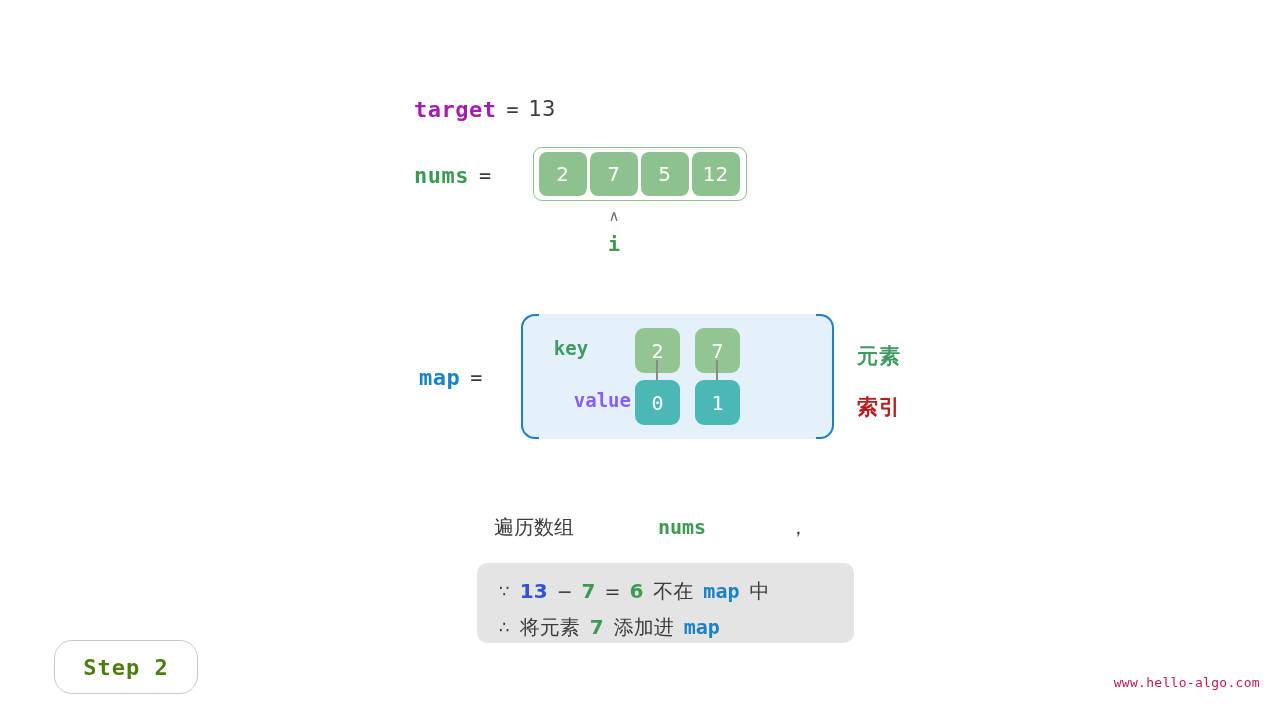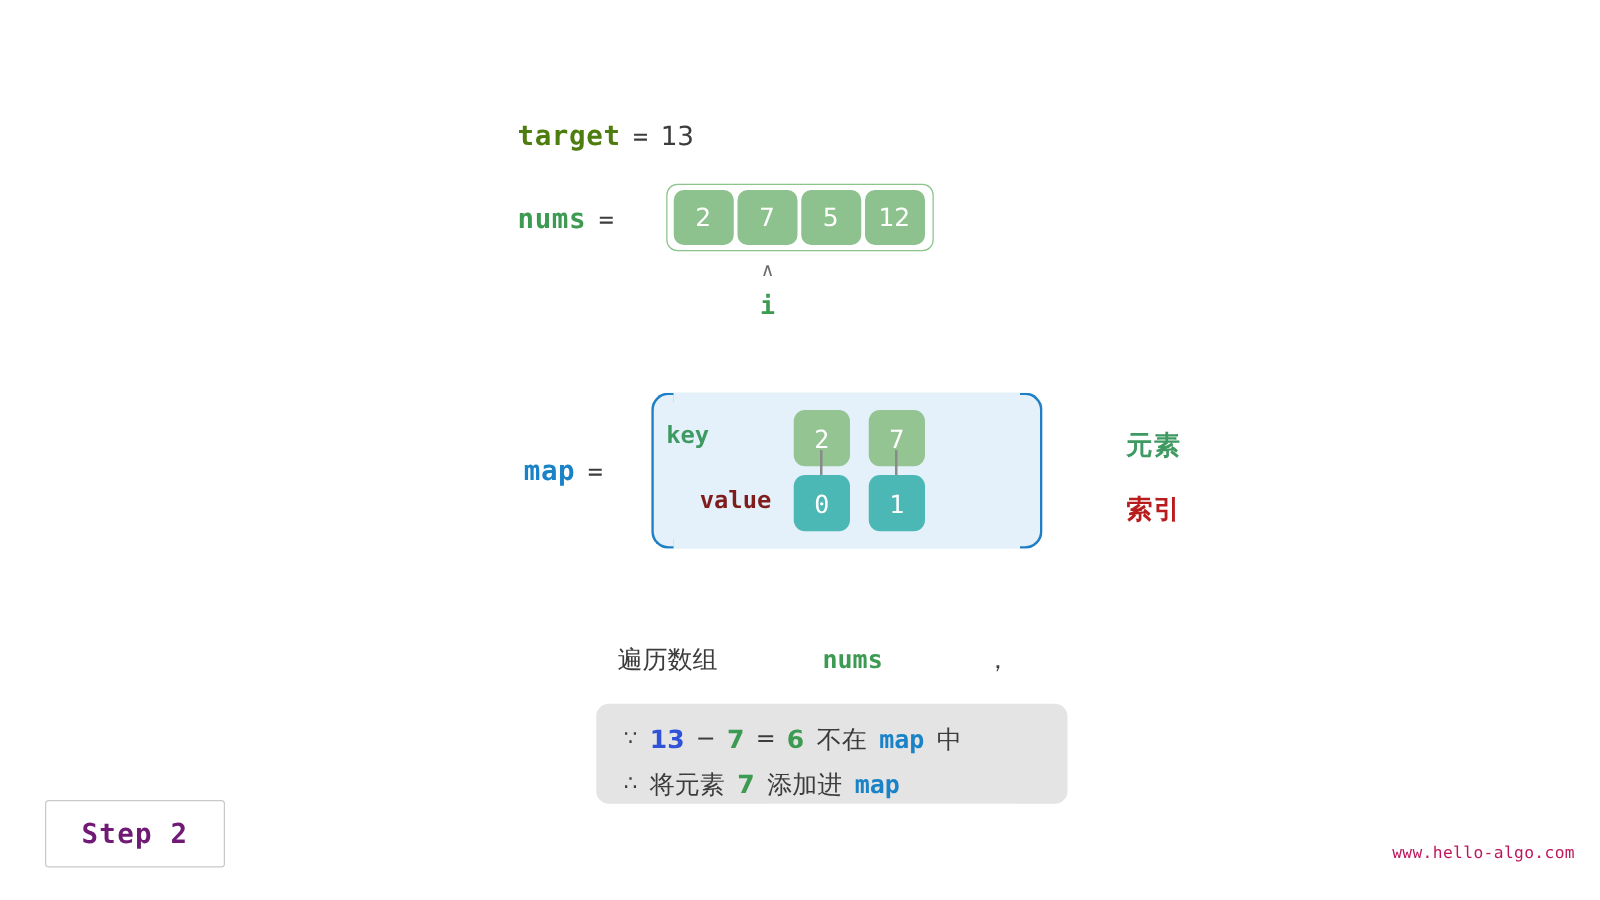--- a/index.html
+++ b/index.html
@@ -23,21 +23,21 @@
     top: 92px;
     height: 34px;
     display: flex;
     align-items: center;
     white-space: pre;
   }
   .var-target {
     font-family: "DejaVu Sans Mono", monospace;
     font-weight: bold;
     font-size: 22px;
-    color: #4d7c0f;
+    color: #a21caf;
     letter-spacing: 0.5px;
   }
   .eq {
     font-family: "DejaVu Sans Mono", monospace;
     font-size: 20px;
     color: #3c3c3c;
     margin: 0 10px;
   }
   .plain-num {
     font-family: "DejaVu Sans", sans-serif;
@@ -165,21 +165,21 @@
   .map-rowlabel {
     position: absolute;
     font-family: "DejaVu Sans Mono", monospace;
     font-weight: bold;
     font-size: 19px;
     right: 0;
     width: 120px;
     text-align: right;
   }
   #map-key-label   { top: 23px;  color: #3f9a62; }
-  #map-value-label { top: 75px;  color: #7f1d1d; }
+  #map-value-label { top: 75px;  color: #8b5cf6; padding-left: 14px; }
 
   .map-cell {
     position: absolute;
     width: 45px;
     height: 45px;
     border-radius: 9px;
     display: flex;
     align-items: center;
     justify-content: center;
     color: #ffffff;
@@ -212,21 +212,20 @@
   .arrow-0 { left: 135px; }
   .arrow-1 { left: 195px; }
 
   .side-label {
     position: absolute;
     left: 857px;
     font-family: "DejaVu Sans", sans-serif;
     font-weight: bold;
     font-size: 21px;
     letter-spacing: 1px;
-    margin-left: 44px;
   }
   #side-element { top: 342px; color: #3f9a62; }
   #side-index   { top: 393px; color: #b91c1c; }
 
   
   #narrative {
     position: absolute;
     left: 494px;
     top: 514px;
     font-family: "DejaVu Sans", sans-serif;
@@ -261,34 +260,34 @@
   .tok-sym  { font-size: 17px; color: #3c3c3c; }
   .tok-blue { font-family: "DejaVu Sans", sans-serif; font-weight: bold; font-size: 20px; color: #2f52d8; }
   .tok-green{ font-family: "DejaVu Sans", sans-serif; font-weight: bold; font-size: 20px; color: #3c9a52; }
   .tok-op   { font-size: 19px; color: #3c3c3c; }
   .tok-map  { font-family: "DejaVu Sans Mono", monospace; font-weight: bold; font-size: 20px; color: #1a83c8; }
   .tok-nums { font-family: "DejaVu Sans Mono", monospace; font-weight: bold; font-size: 20px; color: #3c9a52; }
 
   
   #step-badge {
     position: absolute;
-    left: 36px;
+    left: 54px;
     top: 640px;
     width: 144px;
     height: 54px;
     box-sizing: border-box;
     border: 1.4px solid #c9c9c9;
-    border-radius: 3px;
+    border-radius: 18px;
     display: flex;
     align-items: center;
     justify-content: center;
     font-family: "DejaVu Sans Mono", monospace;
     font-weight: bold;
     font-size: 22px;
-    color: #701a75;
+    color: #4d7c0f;
     letter-spacing: 1px;
   }
   #watermark {
     position: absolute;
     right: 20px;
     top: 675px;
     font-family: "DejaVu Sans Mono", monospace;
     font-size: 13px;
     color: #be185d;
     letter-spacing: 0.3px;
@@ -317,21 +316,21 @@
 
 <div id="pointer-caret">∧</div>
 <div id="pointer-label">i</div>
 
 <div id="map-label">
   <span class="var-map">map</span>
   <span class="eq">=</span>
 </div>
 
 <div id="map-box">
-  <div class="map-rowlabel" id="map-key-label" style="left:12px; width:96px; text-align:left;">key</div>
+  <div class="map-rowlabel" id="map-key-label" style="left:2px; width:96px; text-align:center;">key</div>
   <div class="map-rowlabel" id="map-value-label" style="left:0; width:96px; text-align:right;">value</div>
 
   <div class="map-cell map-key map-col-0">2</div>
   <div class="map-cell map-key map-col-1">7</div>
 
   <div class="map-arrow arrow-0"></div>
   <div class="map-arrow arrow-1"></div>
 
   <div class="map-cell map-value map-col-0">0</div>
   <div class="map-cell map-value map-col-1">1</div>

